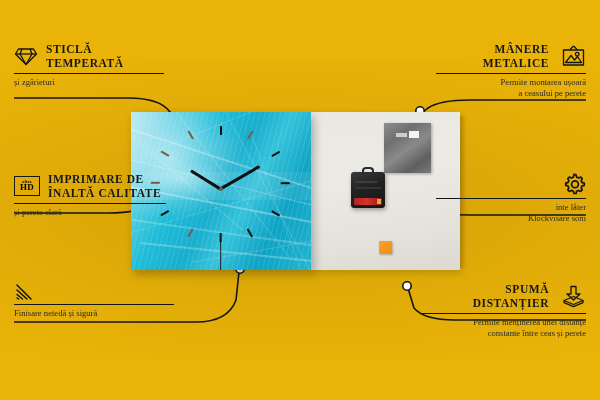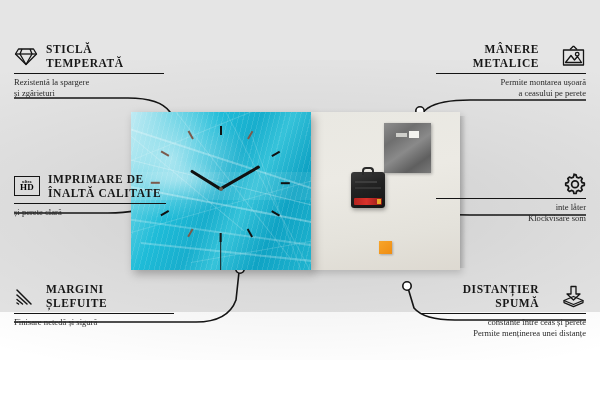--- a/index.html
+++ b/index.html
@@ -2,21 +2,21 @@
 <html><head>
 <meta charset="utf-8">
 <style>
   * { margin:0; padding:0; box-sizing:border-box; }
   html,body { width:600px; height:400px; overflow:hidden; }
   body {
     font-family:"Liberation Serif", serif;
     background:#ffffff;
     position:relative;
   }
-  #stage { position:absolute; inset:0; width:600px; height:312px; background:#e5e5e5; }
+  #stage { position:absolute; inset:0; width:600px; height:400px; background:#eab308; }
 
   
   .bg-band {
     position:absolute; left:0; right:0; top:60px; height:300px;
     background:
       radial-gradient(120% 80% at 50% 50%, rgba(0,0,0,0.10) 0%, rgba(0,0,0,0.045) 38%, rgba(0,0,0,0.0) 72%);
     pointer-events:none;
   }
   .bg-band2 {
     position:absolute; left:0; right:0; top:0; bottom:0;
@@ -88,21 +88,21 @@
 
   
   .callout { position:absolute; }
   .callout .title {
     font-weight:bold; letter-spacing:.55px; color:#171717; line-height:1.22; font-size:11.5px;
     white-space:nowrap; text-transform:uppercase;
   }
   .callout .rule { height:1px; background:#141414; margin:3px 0 3px 0; }
   .callout .desc { font-size:8.6px; color:#2a2a2a; line-height:1.32; white-space:nowrap; }
   .callout.left .head { display:flex; align-items:center; gap:8px; }
-  .callout.right .head { display:flex; align-items:center; gap:22px; justify-content:flex-end; }
+  .callout.right .head { display:flex; align-items:center; gap:12px; justify-content:flex-end; }
   .callout.right .title, .callout.right .desc { text-align:right; }
   .ico { flex:0 0 auto; display:block; }
 
   .hd-badge{
     width:26px;height:20px;border:1.4px solid #151515;display:flex;flex-direction:column;
     align-items:center;justify-content:center;line-height:1;
   }
   .hd-badge .u{font-size:4px;font-weight:bold;letter-spacing:.2px;}
   .hd-badge .h{font-size:9px;font-weight:bold;letter-spacing:.3px;margin-top:-1px;}
 
@@ -201,21 +201,20 @@
             <path d="M8,2 L6,7 L12,17.5"></path>
             <path d="M16,2 L18,7 L12,17.5"></path>
         </g>
       </svg>
       <div>
         <div class="title">STICLĂ</div>
         <div class="title">TEMPERATĂ</div>
       </div>
     </div>
     <div class="rule"></div>
-    <div class="desc">Rezistentă la spargere</div>
     <div class="desc">și zgârieturi</div>
   </div>
 
   <div class="callout left" style="left:14px;top:172px;width:152px;">
     <div class="head">
       <div class="hd-badge">
         <span class="u">ultra</span>
         <span class="h">HD</span>
       </div>
       <div>
@@ -230,24 +229,20 @@
   <div class="callout left" style="left:14px;top:282px;width:160px;">
     <div class="head">
       <svg class="ico" width="24" height="19" viewBox="0 0 24 19">
         <g stroke="#151515" stroke-width="1.5" fill="none" stroke-linecap="round">
           <path d="M3,3 L17,17"></path>
             <path d="M3,8 L13,17"></path>
             <path d="M3,12.5 L8.5,17"></path>
             <path d="M3,16 L4.5,17"></path>
         </g>
       </svg>
-      <div>
-        <div class="title">MARGINI</div>
-        <div class="title">ȘLEFUITE</div>
-      </div>
     </div>
     <div class="rule"></div>
     <div class="desc">Finisare netedă și sigură</div>
   </div>
 
   <div class="callout right" style="left:436px;top:42px;width:150px;">
     <div class="head">
       <div>
         <div class="title">MÂNERE</div>
         <div class="title">METALICE</div>
@@ -279,29 +274,29 @@
       </svg>
     </div>
     <div class="rule"></div>
     <div class="desc">inte låter</div>
     <div class="desc">Klockvisare som</div>
   </div>
 
   <div class="callout right" style="left:420px;top:282px;width:166px;">
     <div class="head">
       <div>
+        <div class="title">SPUMĂ</div>
         <div class="title">DISTANȚIER</div>
-        <div class="title">SPUMĂ</div>
       </div>
       <svg class="ico" width="25" height="23" viewBox="0 0 25 23">
         <g fill="none" stroke="#151515" stroke-width="1.3" stroke-linejoin="round">
           <path d="M10,1.5 H15 V9 H19 L12.5,15 L6,9 H10 Z"></path>
           <path d="M3,15.5 L12.5,11.5 L22,15.5 L12.5,19.5 Z"></path>
           <path d="M3,15.5 V17.6 L12.5,21.6 L22,17.6 V15.5"></path>
         </g>
       </svg>
     </div>
     <div class="rule"></div>
+    <div class="desc">Permite menținerea unei distanțe</div>
     <div class="desc">constante între ceas și perete</div>
-    <div class="desc">Permite menținerea unei distanțe</div>
   </div>
 
 </div>
 
 </body></html>

